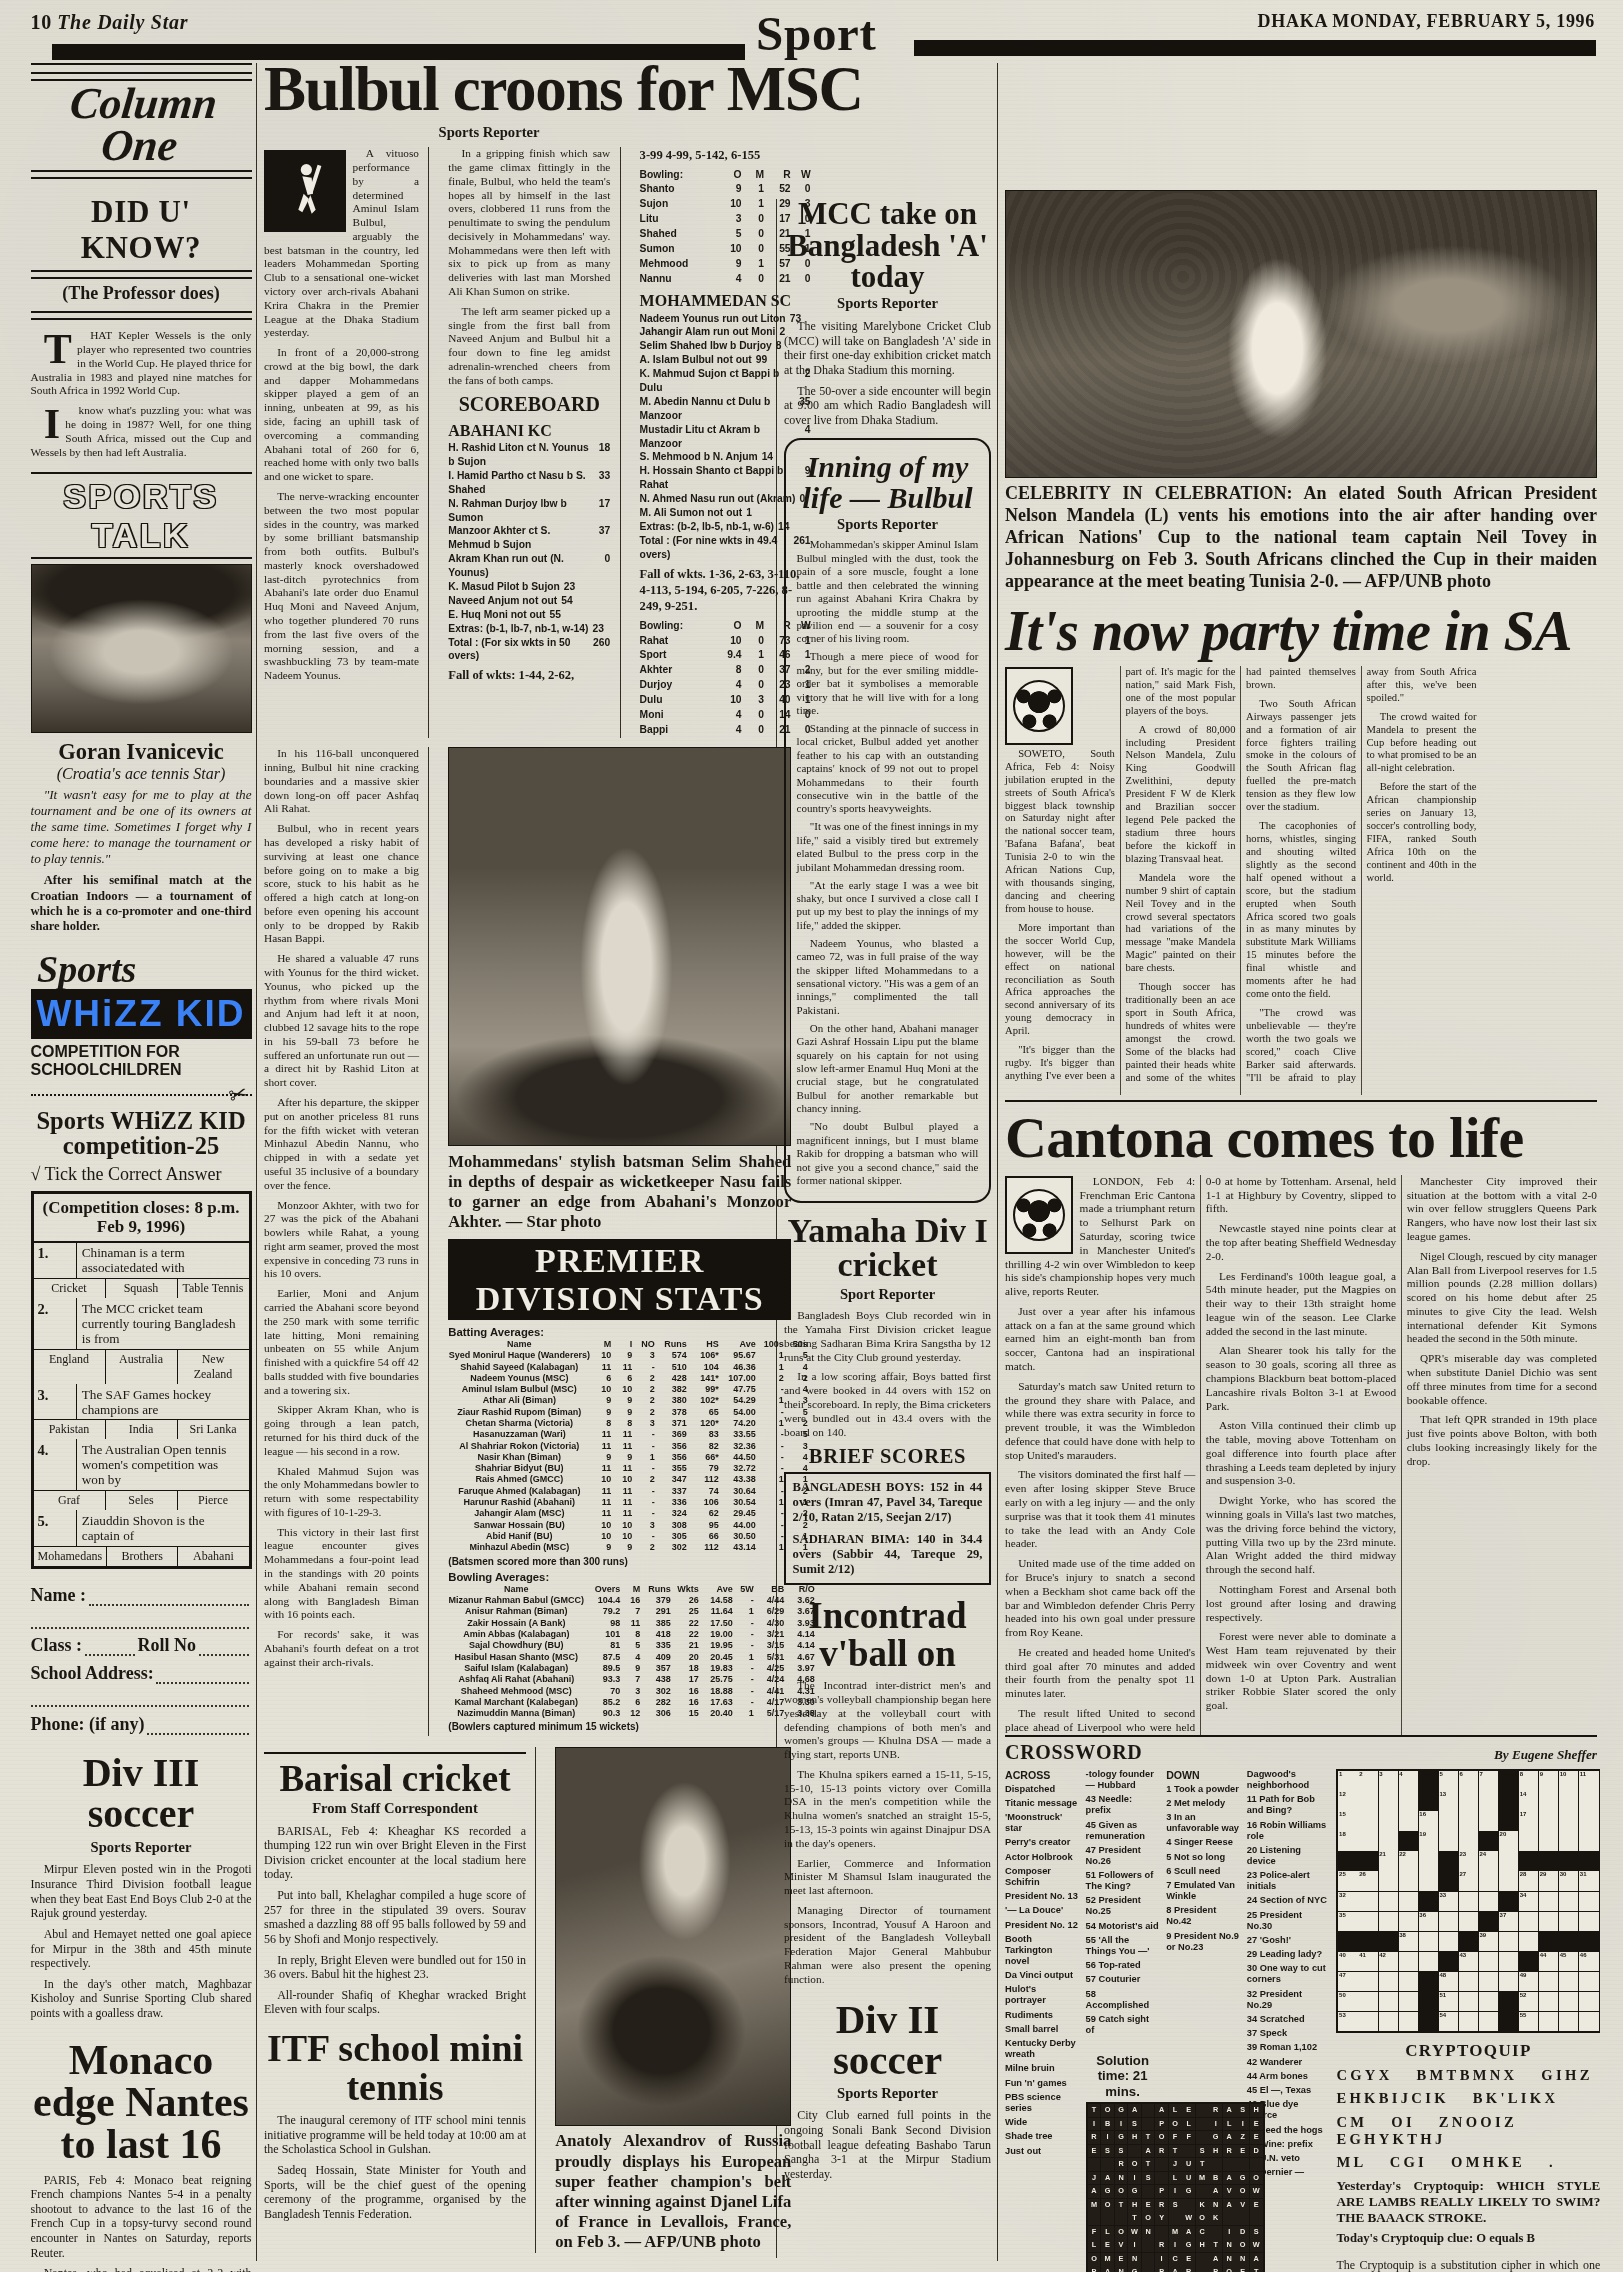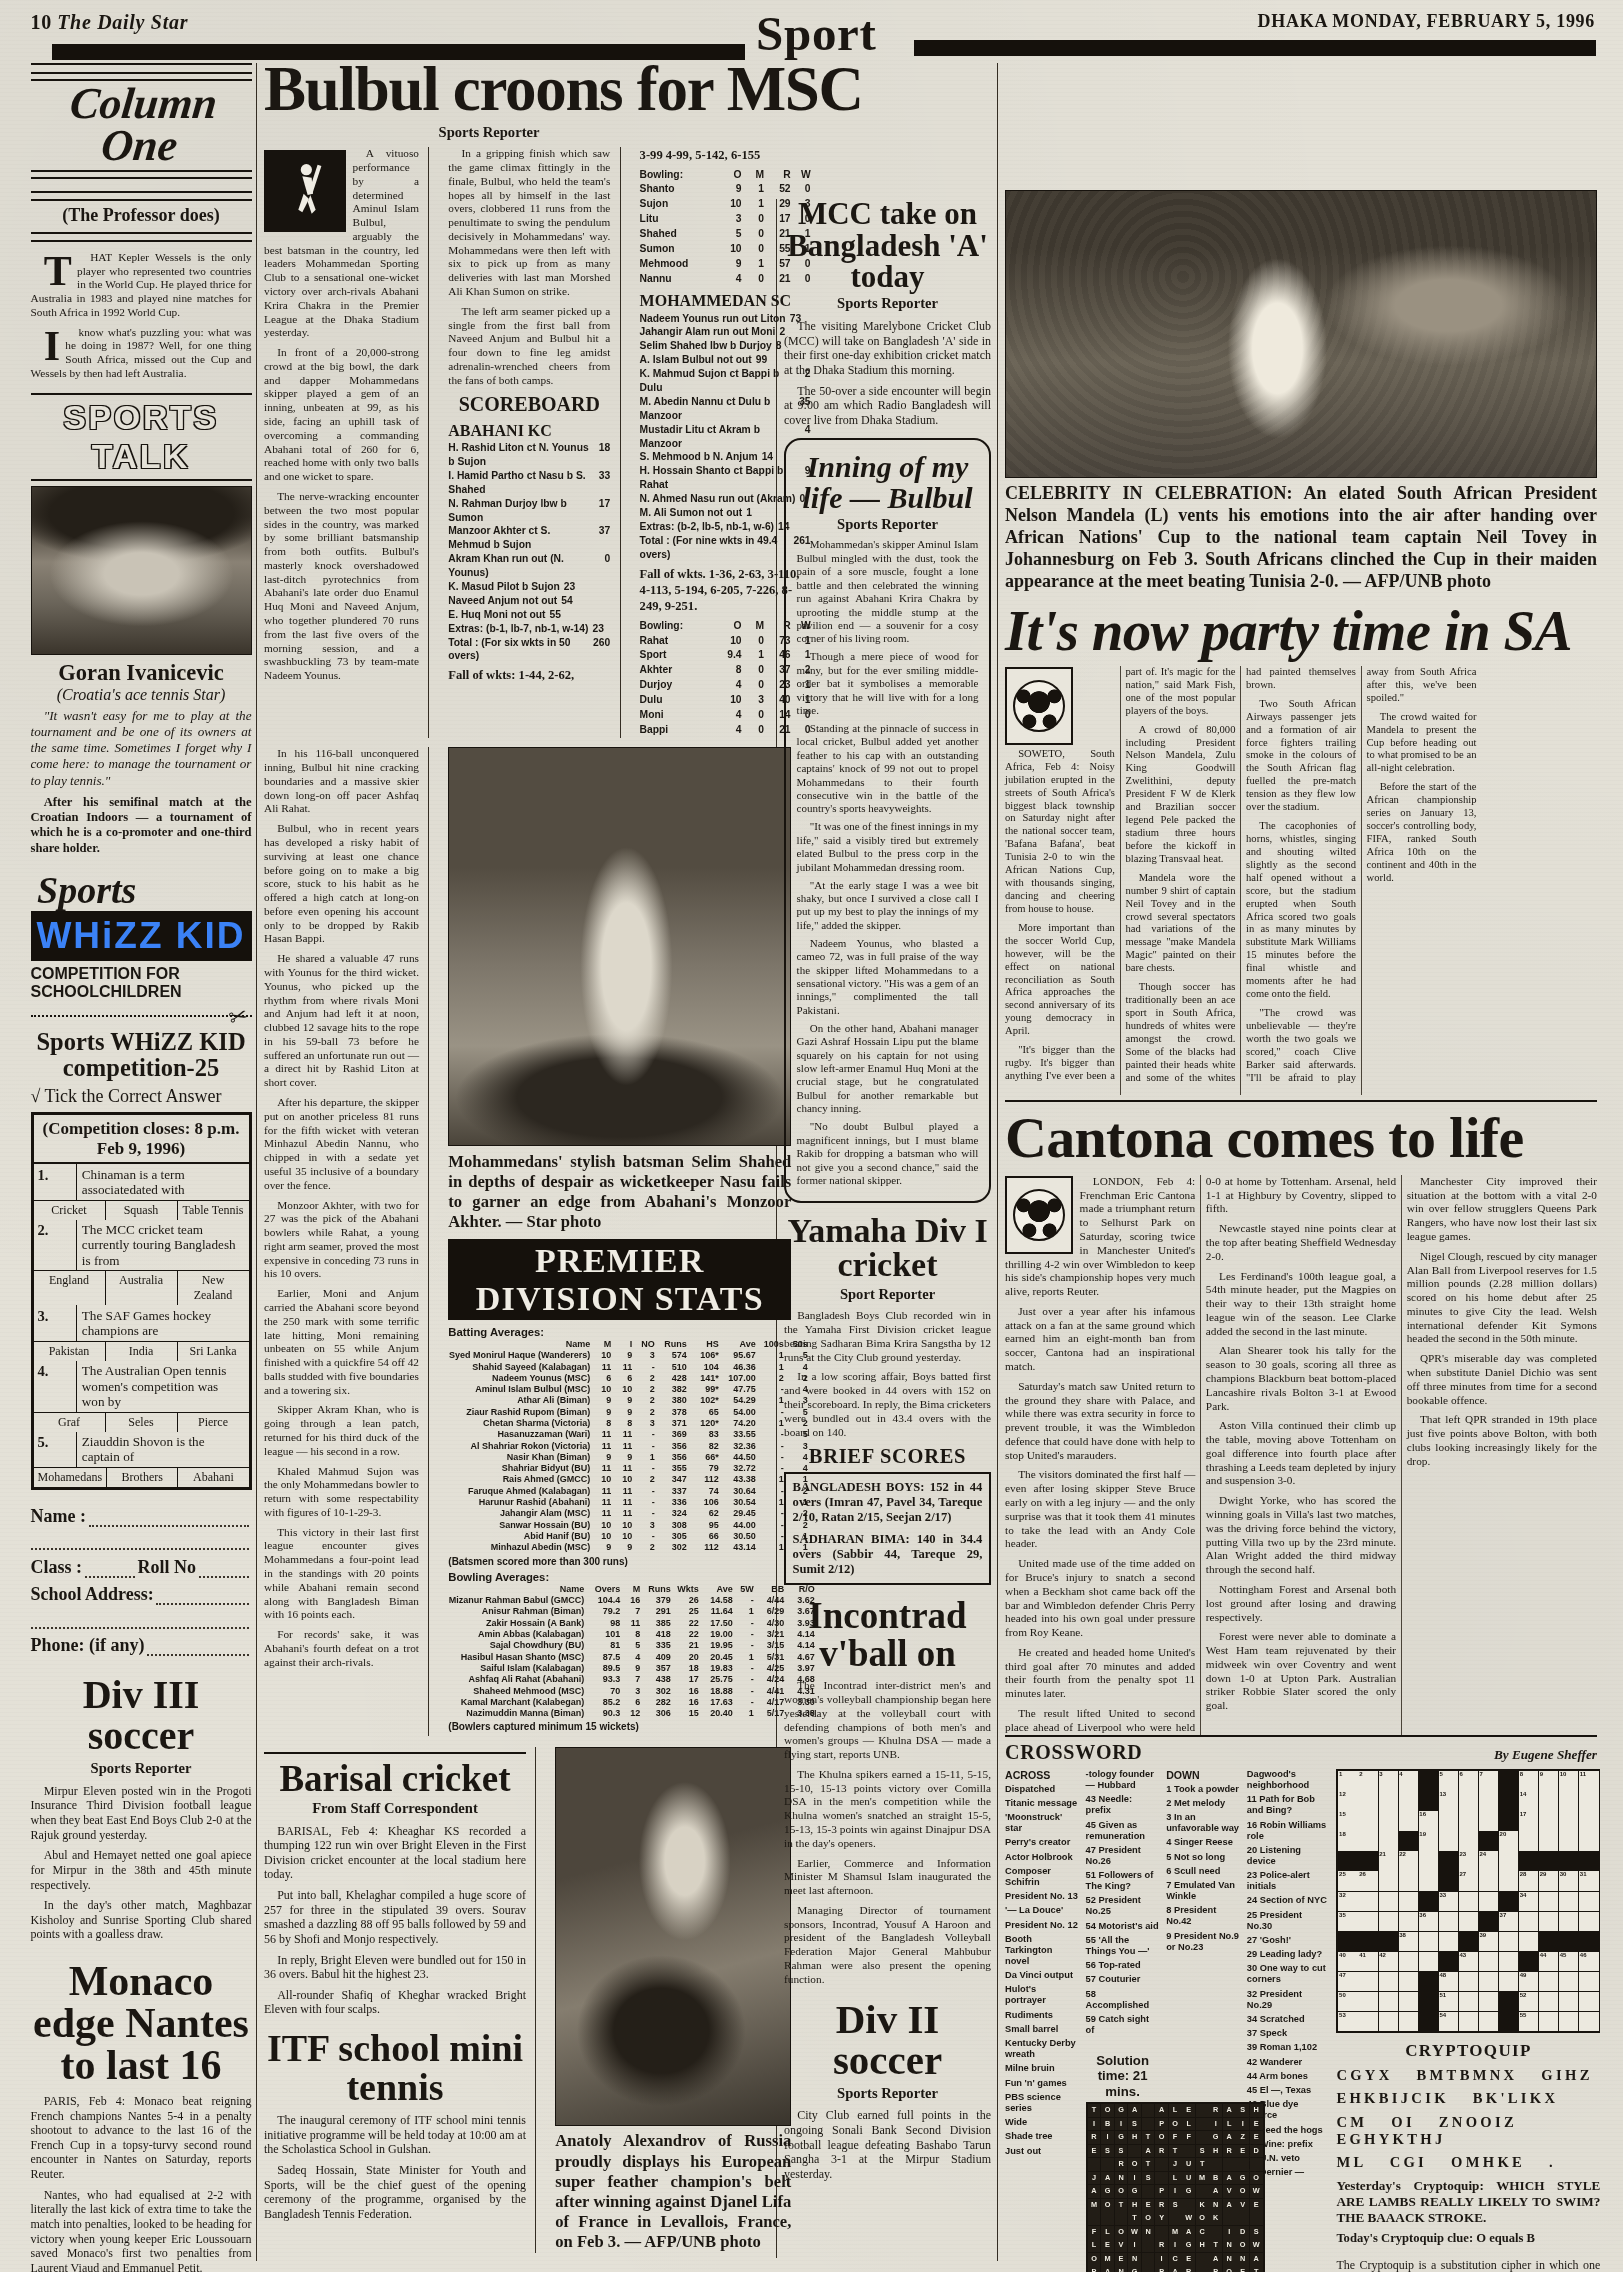--- a/index.html
+++ b/index.html
@@ -92,21 +92,21 @@
   .bwl .hd,.bwl .rw{display:grid;grid-template-columns:1fr 26.5px 22.5px 26.5px 20px}
   .bwl .rw span:not(:first-child),.bwl .hd span:not(:first-child){text-align:right}
   
   .stats-banner{background:#15110c;color:#efece3;text-align:center;font-weight:700;font-size:34px;
     letter-spacing:1.3px;padding:2.6px 0;margin:6.6px 0 5.3px}
   .tlabel{font-family:"Liberation Sans",sans-serif;font-weight:700;font-size:11.3px;margin:2.6px 0 1.3px}
   .stt{font-family:"Liberation Sans",sans-serif;font-weight:700;font-size:9px;line-height:11.3px}
   .stt .hd,.stt .trow{display:grid;grid-template-columns:142px 21px 21px 22.5px 32px 32px 37px 28px 24px}
   .stt.bw .hd,.stt.bw .trow{grid-template-columns:136px 36px 20px 30.5px 28px 34px 21px 30.5px 30.5px}
   .stt .hd span,.stt .trow span{text-align:right}
-  .stt .hd span:first-child,.stt .trow span:first-child{text-align:right}
+  .stt .hd span:first-child,.stt .trow span:first-child{text-align:center}
   .tnote{font-family:"Liberation Sans",sans-serif;font-weight:700;font-size:10px;margin:2px 0 4px}
   
   .inning-box{border:2.6px solid #17130e;border-radius:17px;padding:9.3px 10.6px;margin:10.6px 0}
   .inning-t{text-align:center;font-weight:700;font-style:italic;font-size:30px;line-height:1.05;margin:1.3px 0 2.6px}
   .brief-h{text-align:center;font-weight:700;font-size:20.5px;letter-spacing:0.7px;margin:5.3px 0 4px}
   .brief-box{border:2px solid #17130e;padding:5.3px 6.6px}
   .brief-box .p{font-weight:700;font-size:12.6px;text-indent:0}
   
   .h-party{font-weight:700;font-style:italic;font-size:57px;letter-spacing:-0.7px;line-height:1;margin:9.3px 0 6.6px}
   .h-cantona{font-weight:700;font-size:58px;letter-spacing:-0.7px;line-height:1;margin:6.6px 0 8px}
@@ -158,20 +158,21 @@
   <div class="vsep" style="left:256px;top:63px;height:2198px"></div>
   <div class="vsep" style="left:776px;top:199px;height:2059px"></div>
   <div class="vsep" style="left:997px;top:63px;height:2198px"></div>
 
   <div class="abs rail" style="left:30.5px;top:63px;width:221px">
     <div class="colone">
       <div class="dblrule"></div>
       <div class="colone-t">Column One</div>
       <div class="dblrule"></div>
     </div>
+    <div class="didu">DID U' KNOW?</div>
     <div class="dblrule"></div>
     <div class="didu-sub">(The Professor does)</div>
     <div class="dblrule"></div>
     <div style="margin-top:6.6px">
         <p class="p dropcap">THAT Kepler Wessels is the only player who represented two countries in the World Cup. He played thrice for Australia in 1983 and played nine matches for South Africa in 1992 World Cup.</p>
         <p class="p dropcap">I know what's puzzling you: what was he doing in 1987? Well, for one thing South Africa, missed out the Cup and Wessels by then had left Australia.</p>
       </div>
 
     <div class="stalk"><span>SPORTS TALK</span></div>
     <div class="photo ph-goran"></div>

